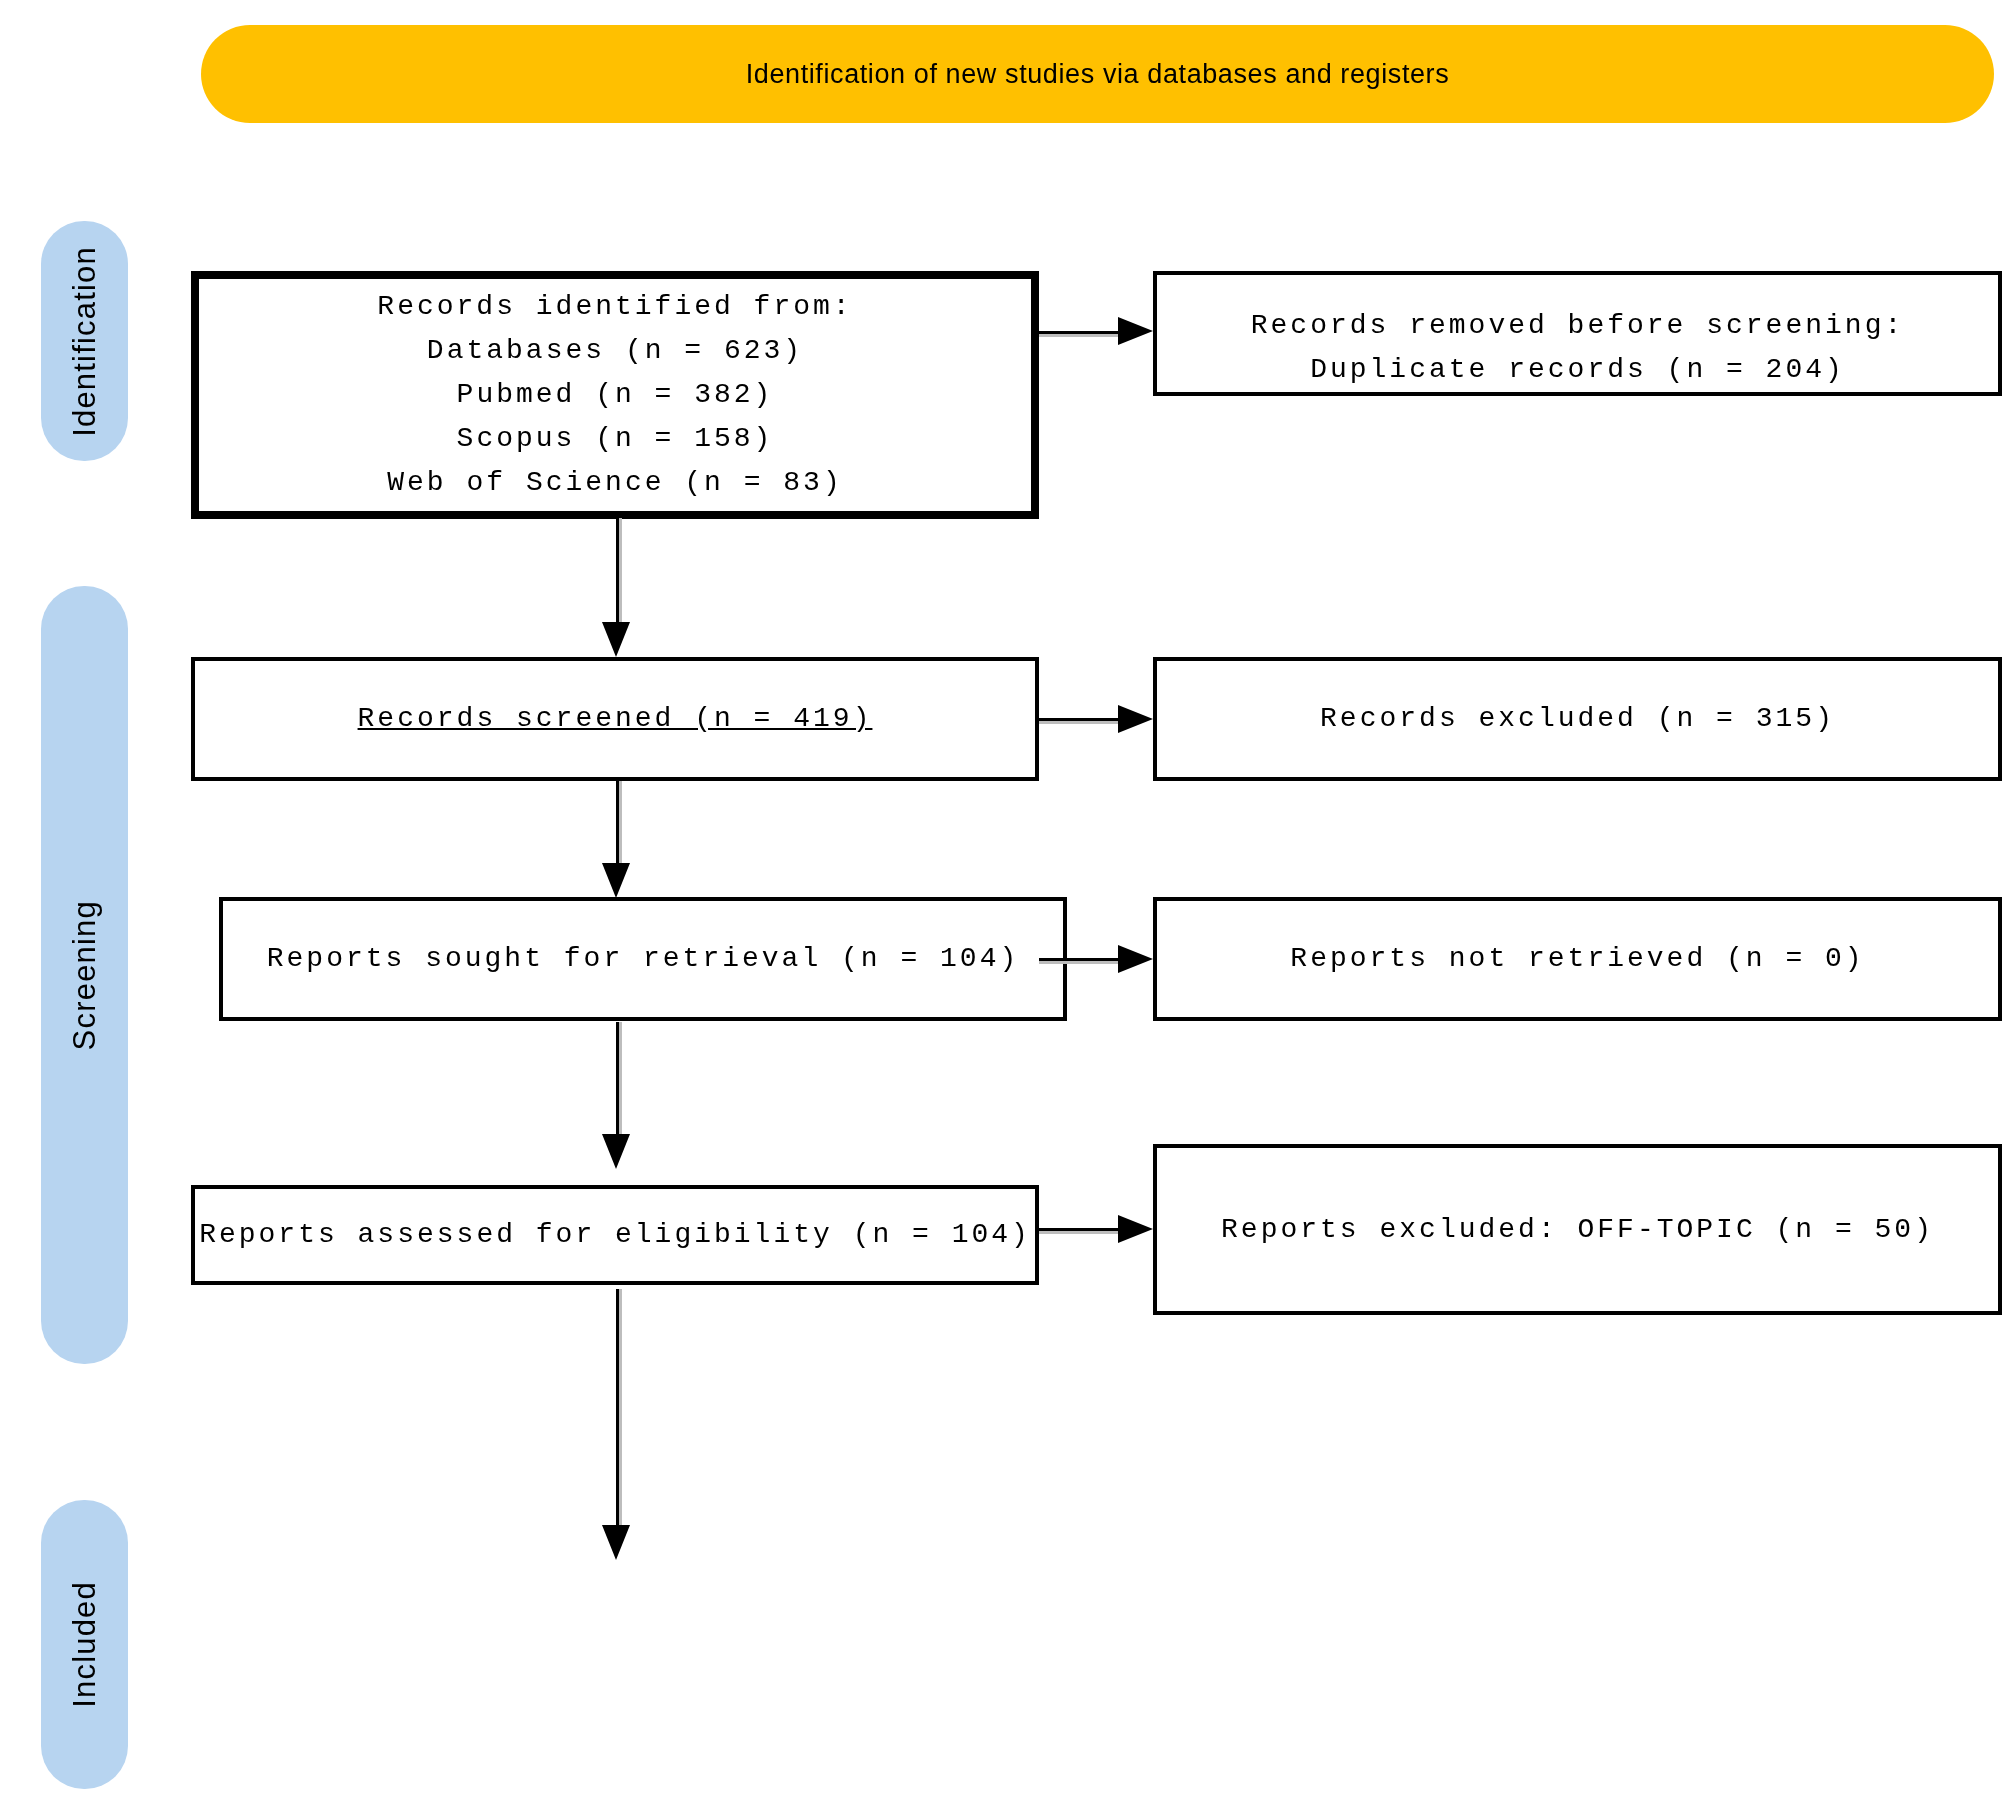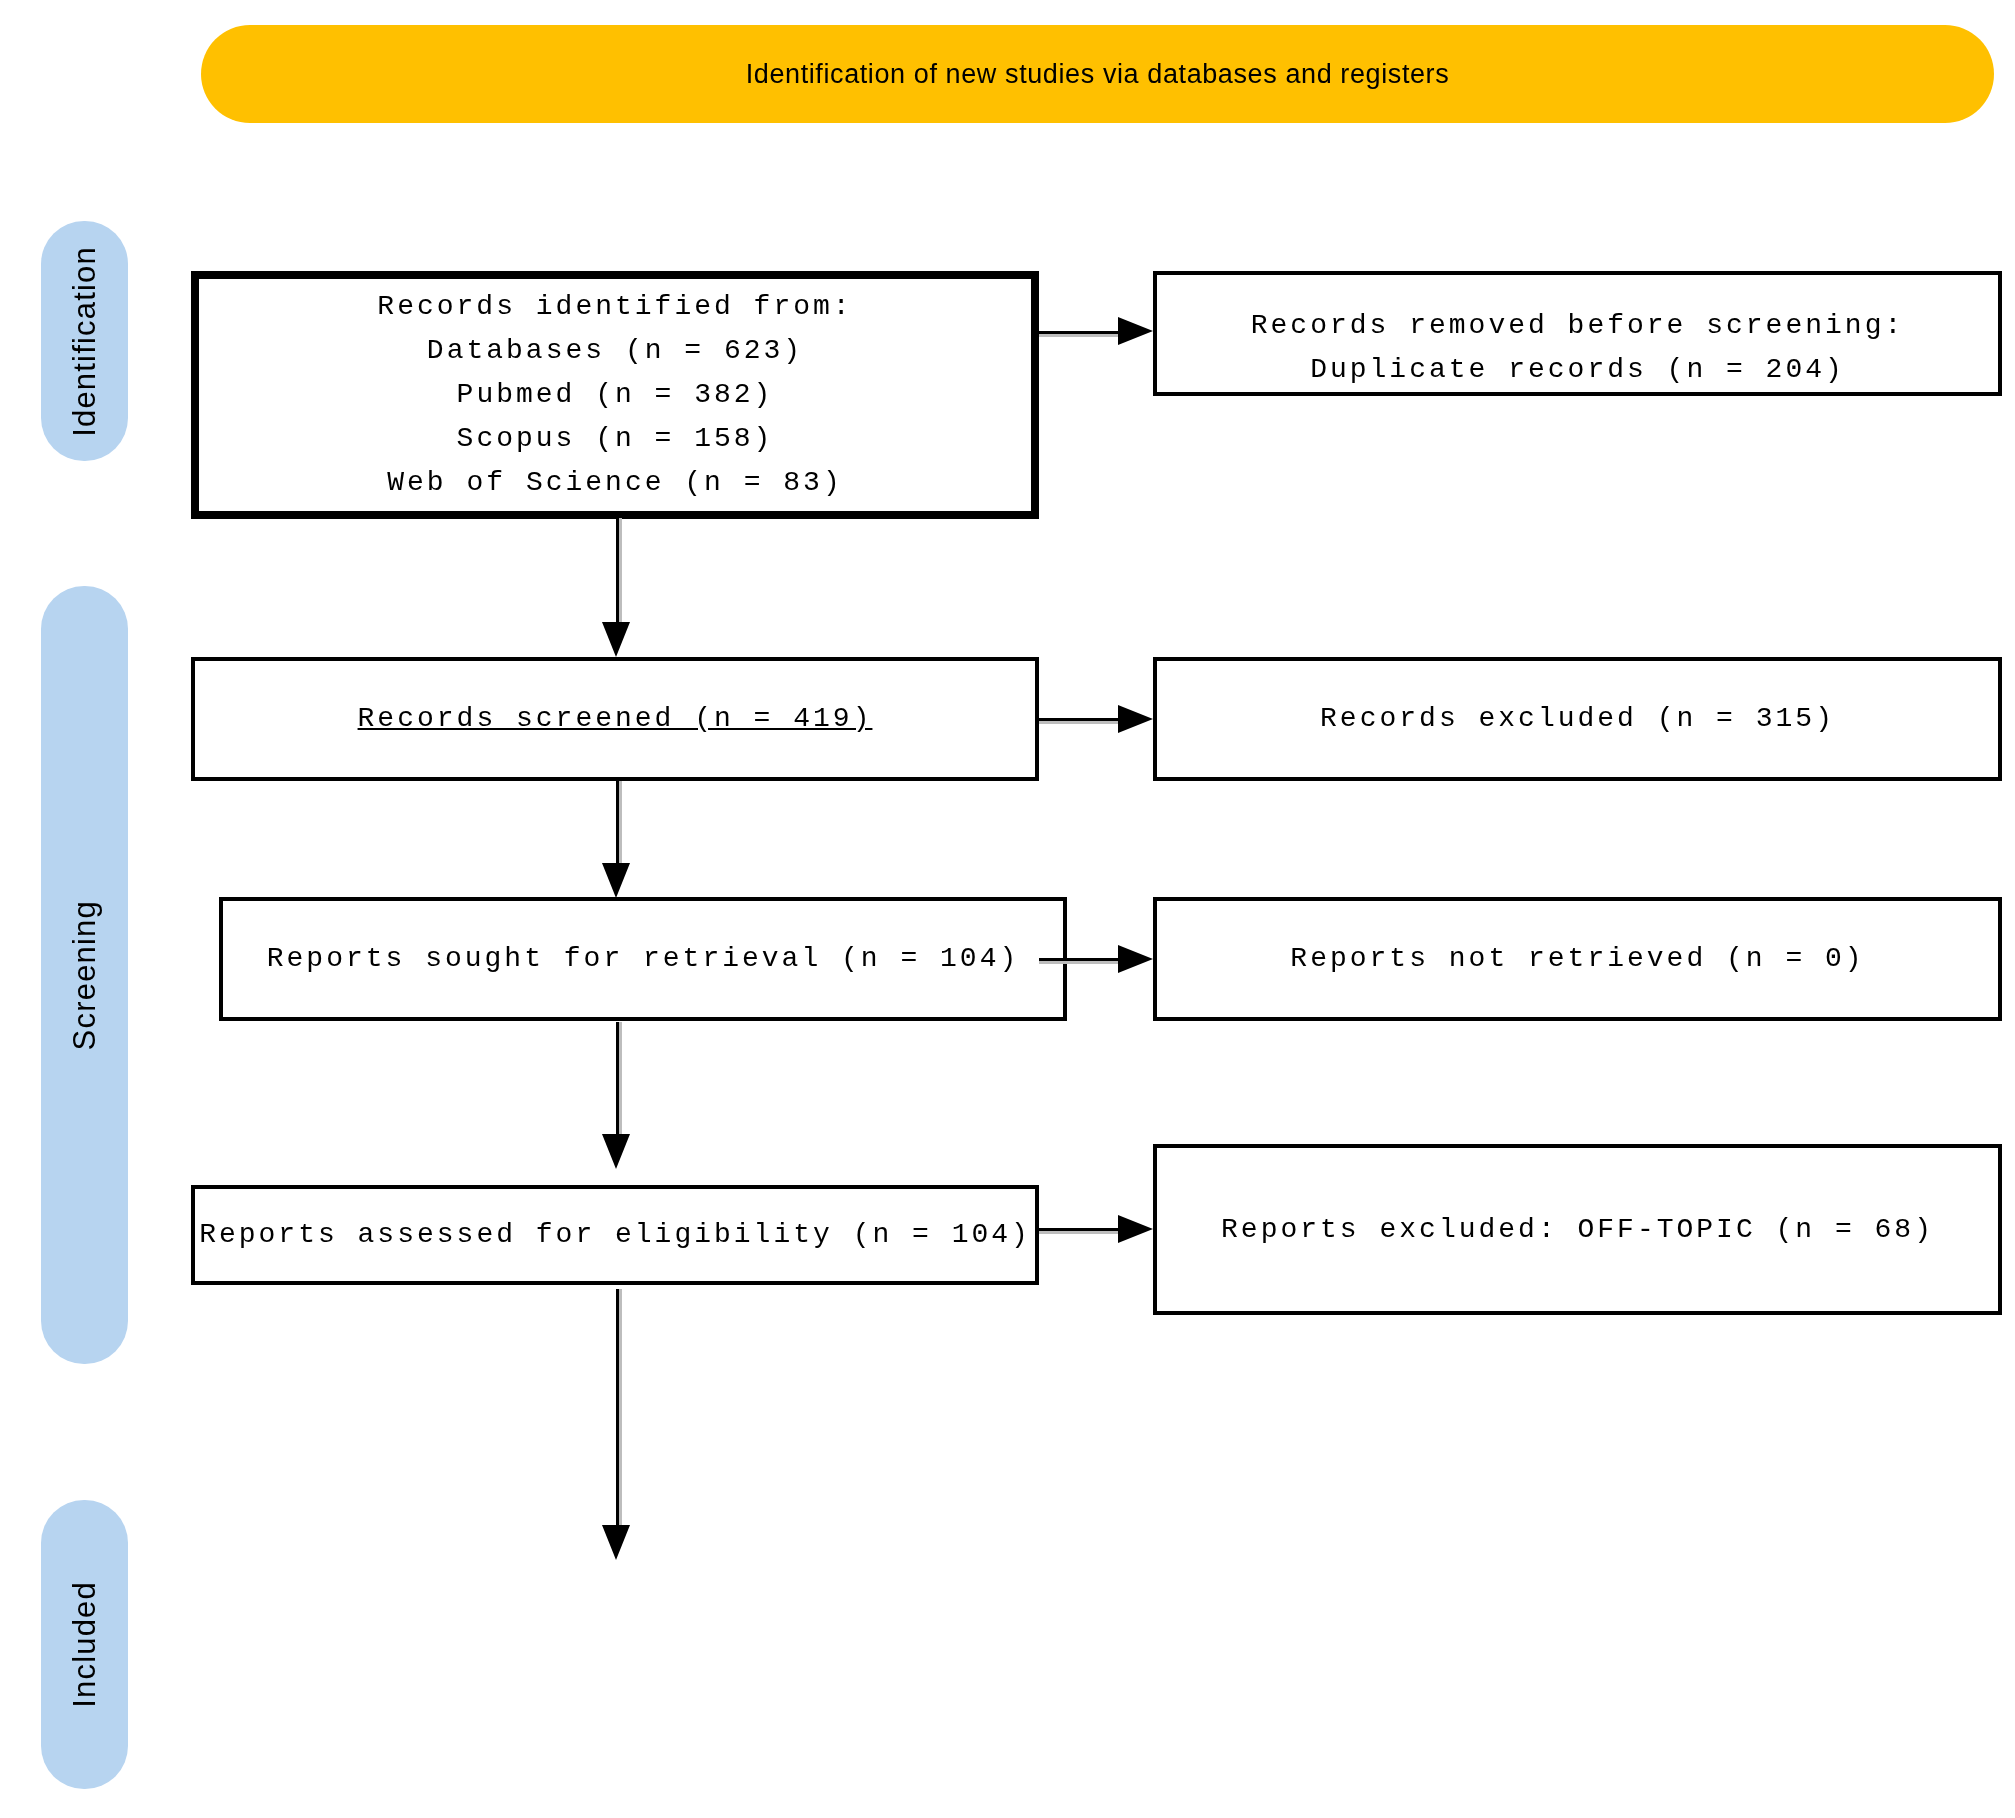--- a/index.html
+++ b/index.html
@@ -116,21 +116,21 @@
     <div>Reports sought for retrieval (n = 104)</div>
   </div>
   <div class="box box-notretrieved">
     <div>Reports not retrieved (n = 0)</div>
   </div>
 
   <div class="box box-assessed">
     <div>Reports assessed for eligibility (n = 104)</div>
   </div>
   <div class="box box-offtopic">
-    <div>Reports excluded: OFF-TOPIC (n = 68)</div>
+    <div>Reports excluded: OFF-TOPIC (n = 50)</div>
   </div>
 
 
   <div>
     <div class="hshaft" style="left:1039px; top:331px; width:81px;"></div>
     <div class="head-right" style="left:1118px; top:317px;"></div>
   </div>
   <div>
     <div class="hshaft" style="left:1039px; top:718px; width:81px;"></div>
     <div class="head-right" style="left:1118px; top:705px;"></div>

